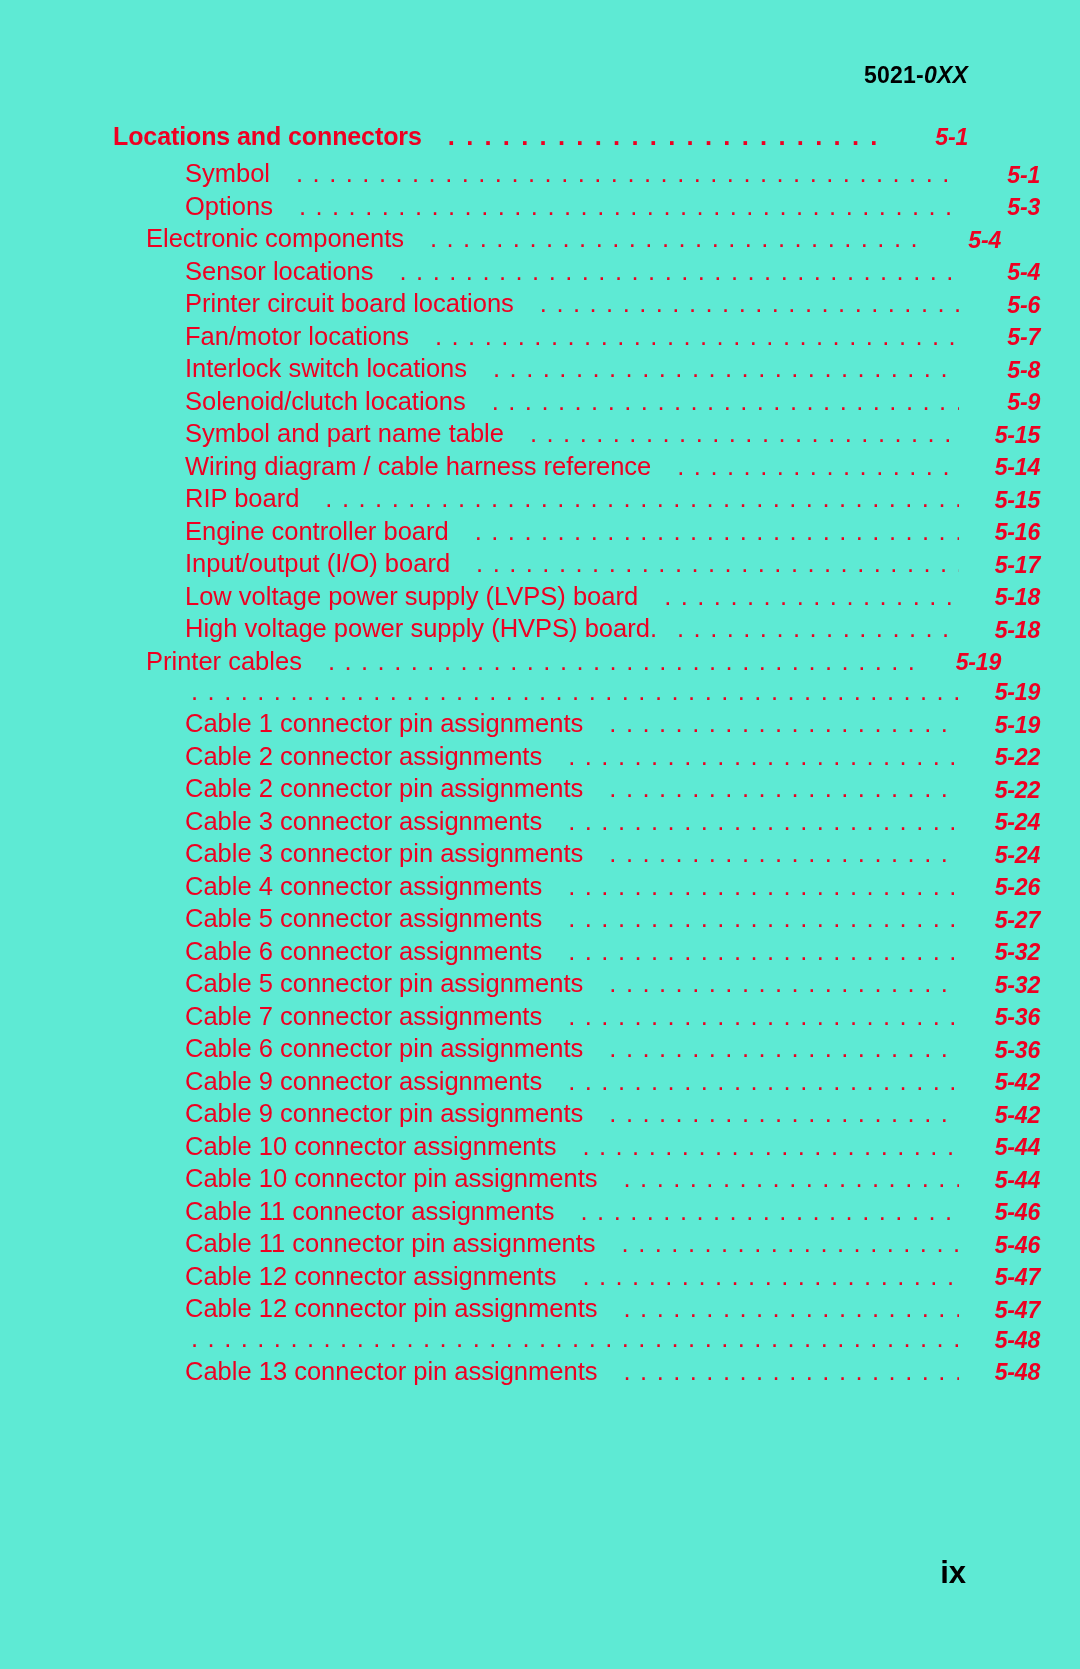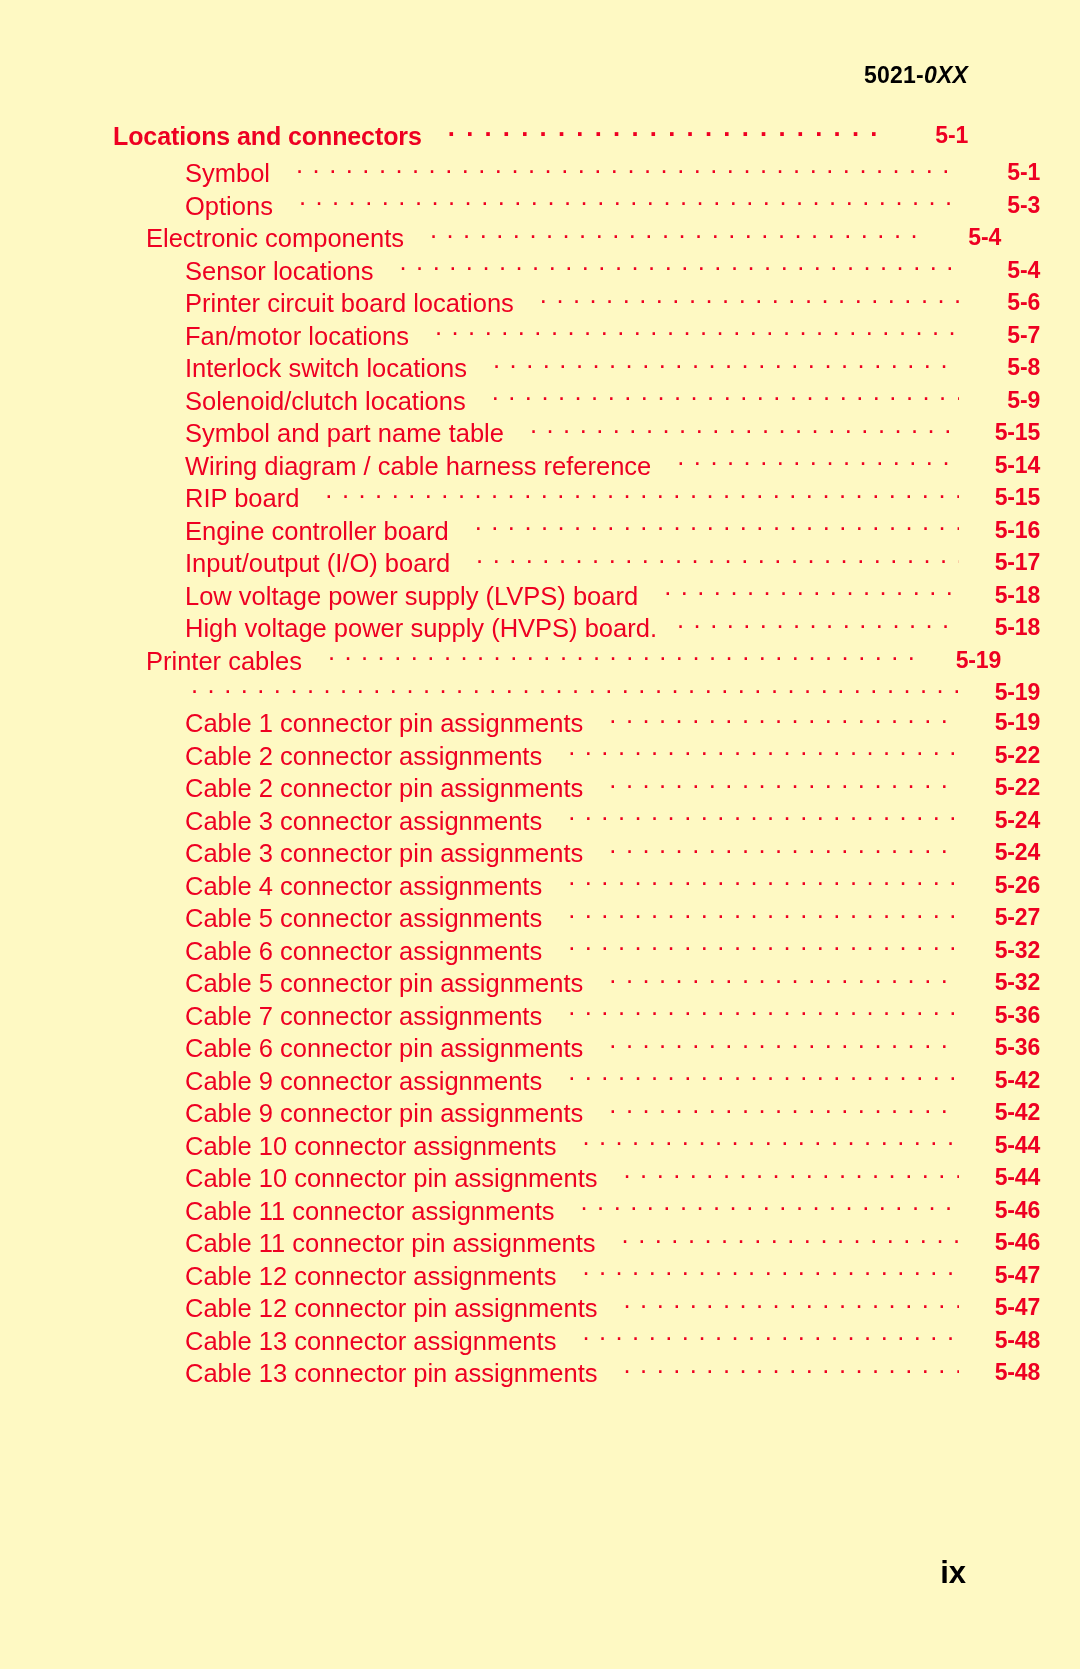--- a/index.html
+++ b/index.html
@@ -11,21 +11,21 @@
   body {
     width: 1080px;
     height: 1669px;
     position: relative;
     font-family: "Liberation Sans", sans-serif;
     -webkit-font-smoothing: antialiased;
   }
   .page {
     position: absolute;
     inset: 0;
-    background: #fef9c3;
+    background: #5eead4;
   }
 
   
   .running-header {
     position: absolute;
     top: 62px;
     right: 112px;
     font-size: 23px;
     font-weight: bold;
     color: #000000;
@@ -39,21 +39,21 @@
   
   .toc {
     position: absolute;
     top: 124px;
     left: 113px;
     right: 112px;
   }
 
   .toc-row {
     display: flex;
-    align-items: flex-start;
+    align-items: flex-end;
     color: #ee0022;
     white-space: nowrap;
     width: 100%;
     gap: 20px;
   }
 
   .toc-title {
     flex: 0 0 auto;
     font-size: 25.5px;
     line-height: 1;
@@ -79,20 +79,21 @@
   }
 
   .toc-page {
     flex: 0 0 auto;
     font-size: 23px;
     font-weight: bold;
     line-height: 1;
     text-align: right;
     min-width: 58px;
     letter-spacing: -0.2px;
+    font-style: italic;
   }
 
   
   .lvl1 {
     margin-bottom: 12px;
   }
   .lvl1 .toc-title {
     font-weight: bold;
     font-size: 25px;
     letter-spacing: -0.1px;
@@ -317,21 +318,20 @@
         <span class="toc-title">Cable 12 connector assignments</span>
         <span class="leader"></span>
         <span class="toc-page">5-47</span>
       </div>
       <div class="toc-row lvl3">
         <span class="toc-title">Cable 12 connector pin assignments</span>
         <span class="leader"></span>
         <span class="toc-page">5-47</span>
       </div>
       <div class="toc-row lvl3">
-        <span class="toc-title">Cable 13 connector assignments</span>
         <span class="leader"></span>
         <span class="toc-page">5-48</span>
       </div>
       <div class="toc-row lvl3">
         <span class="toc-title">Cable 13 connector pin assignments</span>
         <span class="leader"></span>
         <span class="toc-page">5-48</span>
       </div>
     </div>
 

